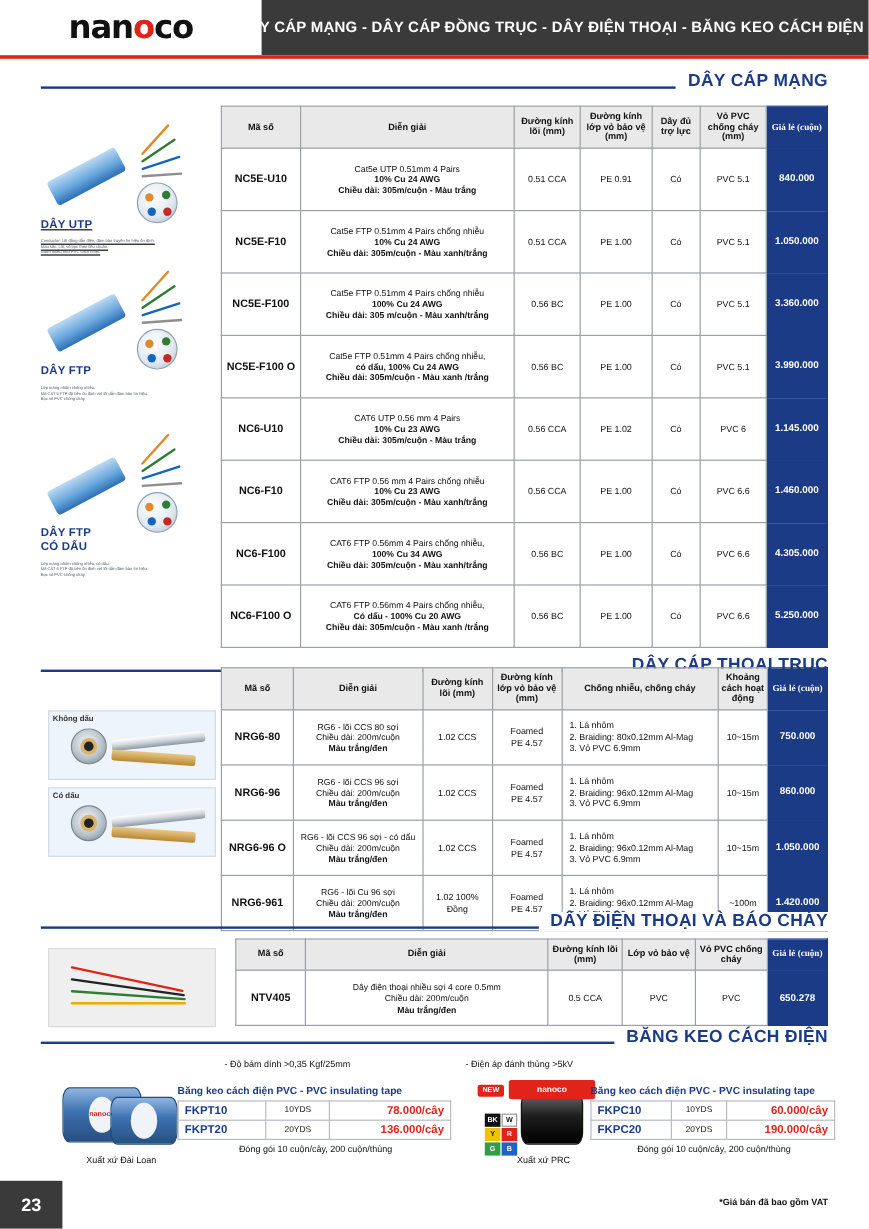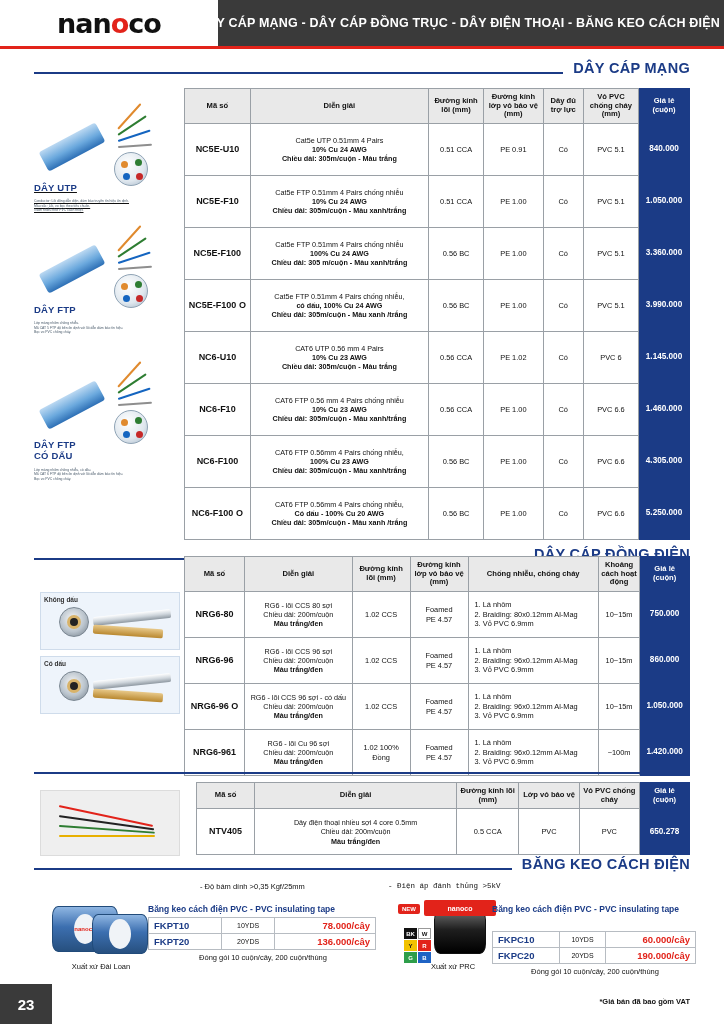--- a/index.html
+++ b/index.html
@@ -56,21 +56,21 @@
     font-size:7.6px; font-weight:bold; padding:4px 2px; line-height:1.15;
   }
   .tbl td {
     border:1px solid #9aa0a6; padding:4px 3px; text-align:center; vertical-align:middle;
     line-height:1.3;
   }
   .tbl td.code { font-weight:bold; font-size:9px; }
   .tbl td.desc { font-size:7.2px; }
   .tbl td.desc .b { font-weight:bold; }
   .price-cell { background:#1b3b86; color:#ffffff; font-weight:bold; font-size:8.2px; border:1px solid #1b3b86 !important; }
-  .hdr-price { background:#1b3b86 !important; color:#fff !important; border:1px solid #1b3b86 !important; }
+  .hdr-price { background:#1b3b86 !important; color:#fff !important; border:1px solid #1b3b86 !important;font-family:Liberation Serif, serif; }
 
   
   .cable-fig { position:absolute; width:128px; }
   .fig-label { font-weight:bold; color:#1b3b86; font-size:9.5px; letter-spacing:.2px; }
   .cable-art { position:relative; width:118px; height:78px; }
   .cable-body {
     position:absolute; left:6px; top:26px; width:64px; height:22px;
     background:linear-gradient(180deg,#bcd9f2,#6aa8dd 55%,#2d6fb5);
     transform:rotate(-28deg); border-radius:3px;
   }
@@ -322,21 +322,21 @@
         <td>0.56 CCA</td>
         <td>PE 1.00</td>
         <td>Có</td>
         <td>PVC 6.6</td>
         <td class="price-cell">1.460.000</td>
       </tr>
       <tr style="height: 52px;">
         <td class="code">NC6-F100</td>
         <td class="desc">
           <div>CAT6 FTP 0.56mm 4 Pairs chống nhiễu,</div>
-          <div class="b">100% Cu 23 AWG</div>
+          <div class="b">100% Cu 34 AWG</div>
           <div class="b">Chiều dài: 305m/cuộn - Màu xanh/trắng</div>
         </td>
         <td>0.56 BC</td>
         <td>PE 1.00</td>
         <td>Có</td>
         <td>PVC 6.6</td>
         <td class="price-cell">4.305.000</td>
       </tr>
       <tr style="height: 52px;">
         <td class="code">NC6-F100 O</td>
@@ -349,21 +349,21 @@
         <td>PE 1.00</td>
         <td>Có</td>
         <td>PVC 6.6</td>
         <td class="price-cell">5.250.000</td>
       </tr>
     </tbody>
 </table>
 
 <div class="section-head" style="position:absolute; left:34px; right:34px; top:546px; margin:0;">
   <div class="line"></div>
-  <div class="title">DÂY CÁP ĐỒNG ĐIỆN</div>
+  <div class="title">DÂY CÁP THOẠI TRỤC</div>
 </div>
 
 <div class="coax-box" style="left:40px; top:592px;">
   <div class="coax-ring" style="left:18px; top:14px;"></div>
   <div class="coax-cable" style="left:52px; top:20px; width:78px; transform:rotate(-6deg);"></div>
   <div class="coax-cable" style="left:52px; top:34px; width:70px; transform:rotate(4deg); background:linear-gradient(180deg,#e8c98a,#b9882f);"></div>
 </div>
 <div class="coax-label" style="left:44px; top:596px;">Không dấu</div>
 
 <div class="coax-box" style="left:40px; top:656px;">
@@ -464,20 +464,21 @@
           <div>3. Vỏ PVC 6.9mm</div>
         </td>
         <td>~100m</td>
         <td class="price-cell">1.420.000</td>
       </tr>
     </tbody>
 </table>
 
 <div class="section-head" style="position:absolute; left:34px; right:34px; top:760px; margin:0;">
   <div class="line"></div>
+  <div class="title">DÂY ĐIỆN THOẠI VÀ BÁO CHÁY</div>
 </div>
 
 <div class="phone-fig" style="left:40px; top:790px;">
   <div class="phone-wire" style="background:#e2231a; left:18px; top:14px; width:96px; transform:rotate(12deg);"></div>
   <div class="phone-wire" style="background:#222; left:18px; top:24px; width:96px; transform:rotate(8deg);"></div>
   <div class="phone-wire" style="background:#2e7d32; left:18px; top:34px; width:96px; transform:rotate(4deg);"></div>
   <div class="phone-wire" style="background:#e8b000; left:18px; top:44px; width:96px; transform:rotate(0deg);"></div>
 </div>
 
 <table class="tbl" id="phone-table" style="position:absolute; left:196px; top:782px; width:494px;">
@@ -505,22 +506,22 @@
         <td class="price-cell">650.278</td>
       </tr>
     </tbody>
 </table>
 
 <div class="section-head" style="position:absolute; left:34px; right:34px; top:856px; margin:0;">
   <div class="line"></div>
   <div class="title">BĂNG KEO CÁCH ĐIỆN</div>
 </div>
 
-<div class="bullets" style="left:200px; top:882px;">- Độ bám dính &gt;0,35 Kgf/25mm</div>
-<div class="bullets" style="left:388px; top:882px;font-family:Liberation Mono, monospace;">- Điện áp đánh thủng &gt;5kV</div>
+<div class="bullets" style="left:187px; top:882px;">- Độ bám dính &gt;0,35 Kgf/25mm</div>
+<div class="bullets" style="left:388px; top:882px;">- Điện áp đánh thủng &gt;5kV</div>
 
 <div class="tape-roll" style="left:52px; top:906px;">
   <div class="tape-badge">nanoco</div>
 </div>
 <div class="tape-roll" style="left:92px; top:914px; width:56px; height:40px;"></div>
 <div class="caption" style="position:absolute; left:36px; top:962px; width:130px;">Xuất xứ Đài Loan</div>
 
 <div style="position:absolute; left:148px; top:904px; width:230px;">
   <div class="small-bold" style="color:#1b3b86; font-size:8.5px;">Băng keo cách điện PVC - PVC insulating tape</div>
   <table class="tape-tbl" id="tape-left-table" style="margin-top:3px; width:228px;">
@@ -548,21 +549,21 @@
   <div style="background:#fff; color:#111; border:1px solid #999;">W</div>
   <div style="background:#f2c200; color:#111;">Y</div>
   <div style="background:#e2231a;">R</div>
   <div style="background:#2e9e4a;">G</div>
   <div style="background:#1f63c4;">B</div>
 </div>
 <div class="caption" style="position:absolute; left:398px; top:962px; width:110px;">Xuất xứ PRC</div>
 
 <div style="position:absolute; left:492px; top:904px; width:206px;">
   <div class="small-bold" style="color:#1b3b86; font-size:8.5px;">Băng keo cách điện PVC - PVC insulating tape</div>
-  <table class="tape-tbl" id="tape-right-table" style="margin-top:17px; width:204px;">
+  <table class="tape-tbl" id="tape-right-table" style="margin-top:3px; width:204px;">
       <tbody>
         <tr>
           <td class="tape-code">FKPC10</td>
           <td class="tape-len">10YDS</td>
           <td class="tape-price">60.000/cây</td>
         </tr>
         <tr>
           <td class="tape-code">FKPC20</td>
           <td class="tape-len">20YDS</td>
           <td class="tape-price">190.000/cây</td>

